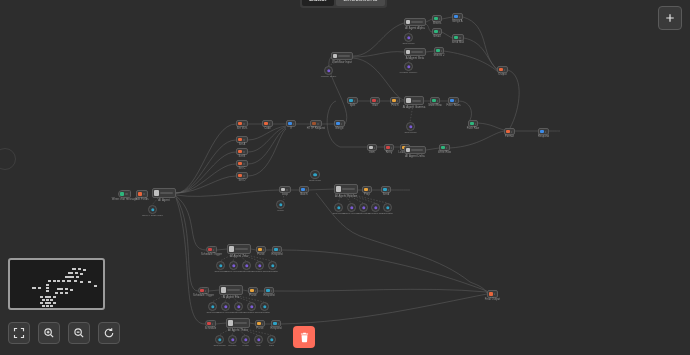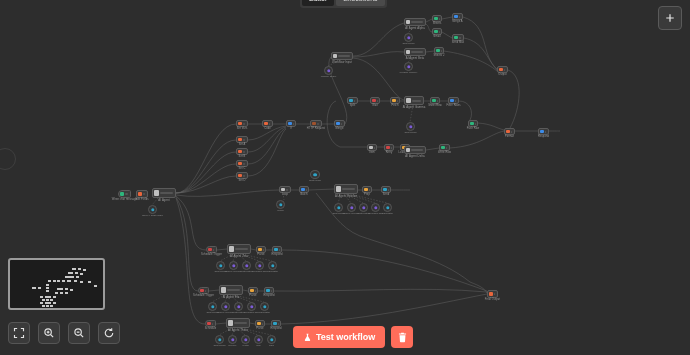--- a/index.html
+++ b/index.html
@@ -689,26 +689,20 @@
     </div>
     <div class="zbtn">
       <svg width="12" height="12" viewBox="0 0 16 16" fill="none" stroke="#e3e3e3" stroke-width="1.5">
         <path d="M13 8a5 5 0 1 1-1.6-3.7"></path>
           <path d="M11.6 1.5v3.2H8.4"></path>
       </svg>
     </div>
   </div>
 
   <div class="actionbar">
-    <button class="btn-test">
-      <svg width="9" height="9" viewBox="0 0 16 16" fill="#fff">
-        <path d="M6.2 1.5h3.6v1.2H9v3.1l3.6 6.1c.6 1 -.1 2.3 -1.3 2.3H4.7c-1.2 0 -1.9 -1.3 -1.3 -2.3L7 5.8V2.7H6.2z"></path>
-      </svg>
-      <span>Test workflow</span>
-    </button>
     <button class="btn-del">
       <svg width="11" height="11" viewBox="0 0 16 16" fill="#fff">
         <path d="M6 1.2h4v1.1h3.2v1.4H2.8V2.3H6zM3.7 4.6h8.6l-.6 9.1c-.04.6 -.5 1.1 -1.1 1.1H5.4c-.6 0 -1.06 -.5 -1.1 -1.1z"></path>
       </svg>
     </button>
   </div>
 
   <div class="addnode">
     <svg width="12" height="12" viewBox="0 0 16 16" stroke="#e8e8e8" stroke-width="1.6">
       <path d="M8 3v10M3 8h10"></path>

